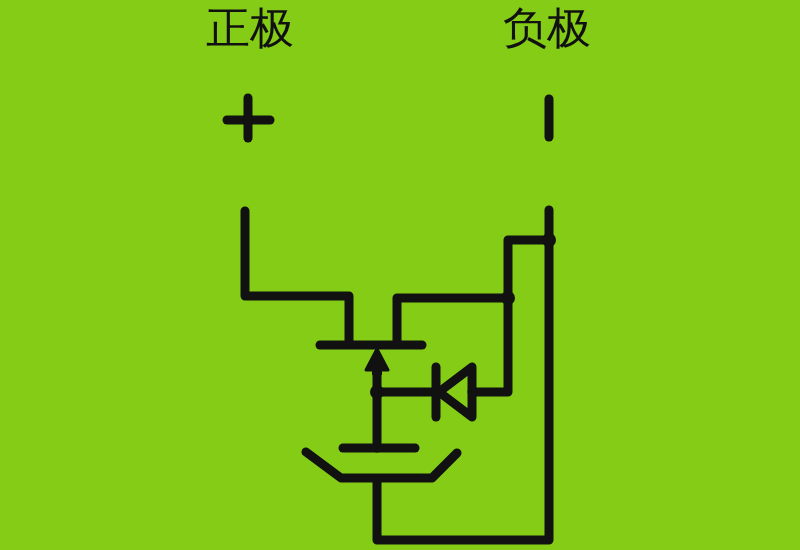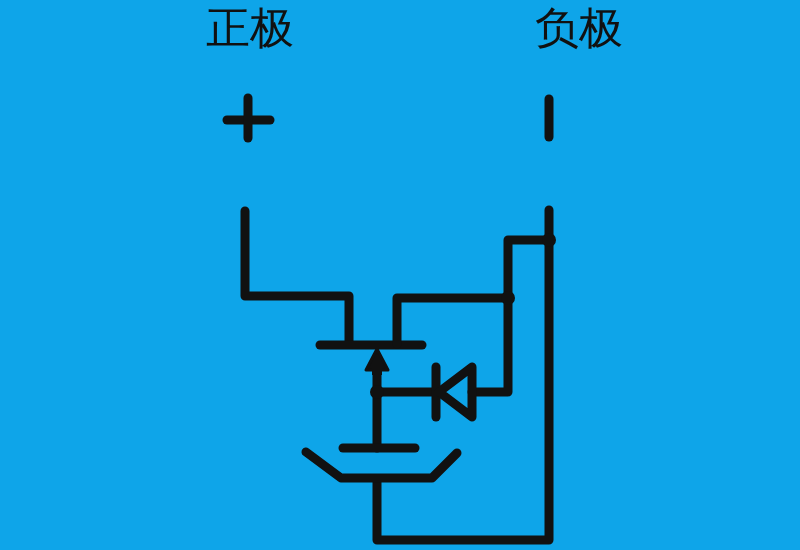--- a/index.html
+++ b/index.html
@@ -1,19 +1,19 @@
 <!DOCTYPE html>
 <html><head>
 <meta charset="utf-8">
 <style>
   html, body { margin: 0; padding: 0; background: #ffffff; }
-  .canvas { position: relative; width: 800px; height: 550px; background: #0ea5e9; overflow: hidden; }
+  .canvas { position: relative; width: 800px; height: 550px; background: #84cc16; overflow: hidden; }
   .label { position: absolute; top: 6px; font-family: "DejaVu Sans", sans-serif; font-size: 44px; color: #111111; line-height: 1; letter-spacing: 0px; }
   #label-pos { left: 206px; }
-  #label-neg { left: 503px; margin-left: 32px; }
+  #label-neg { left: 503px; }
   svg { position: absolute; left: 0; top: 0; }
 </style>
 </head>
 <body>
 
 <div class="canvas">
   <span id="label-pos" class="label">正极</span>
   <span id="label-neg" class="label">负极</span>
 
   <svg width="800" height="550" viewBox="0 0 800 550">

